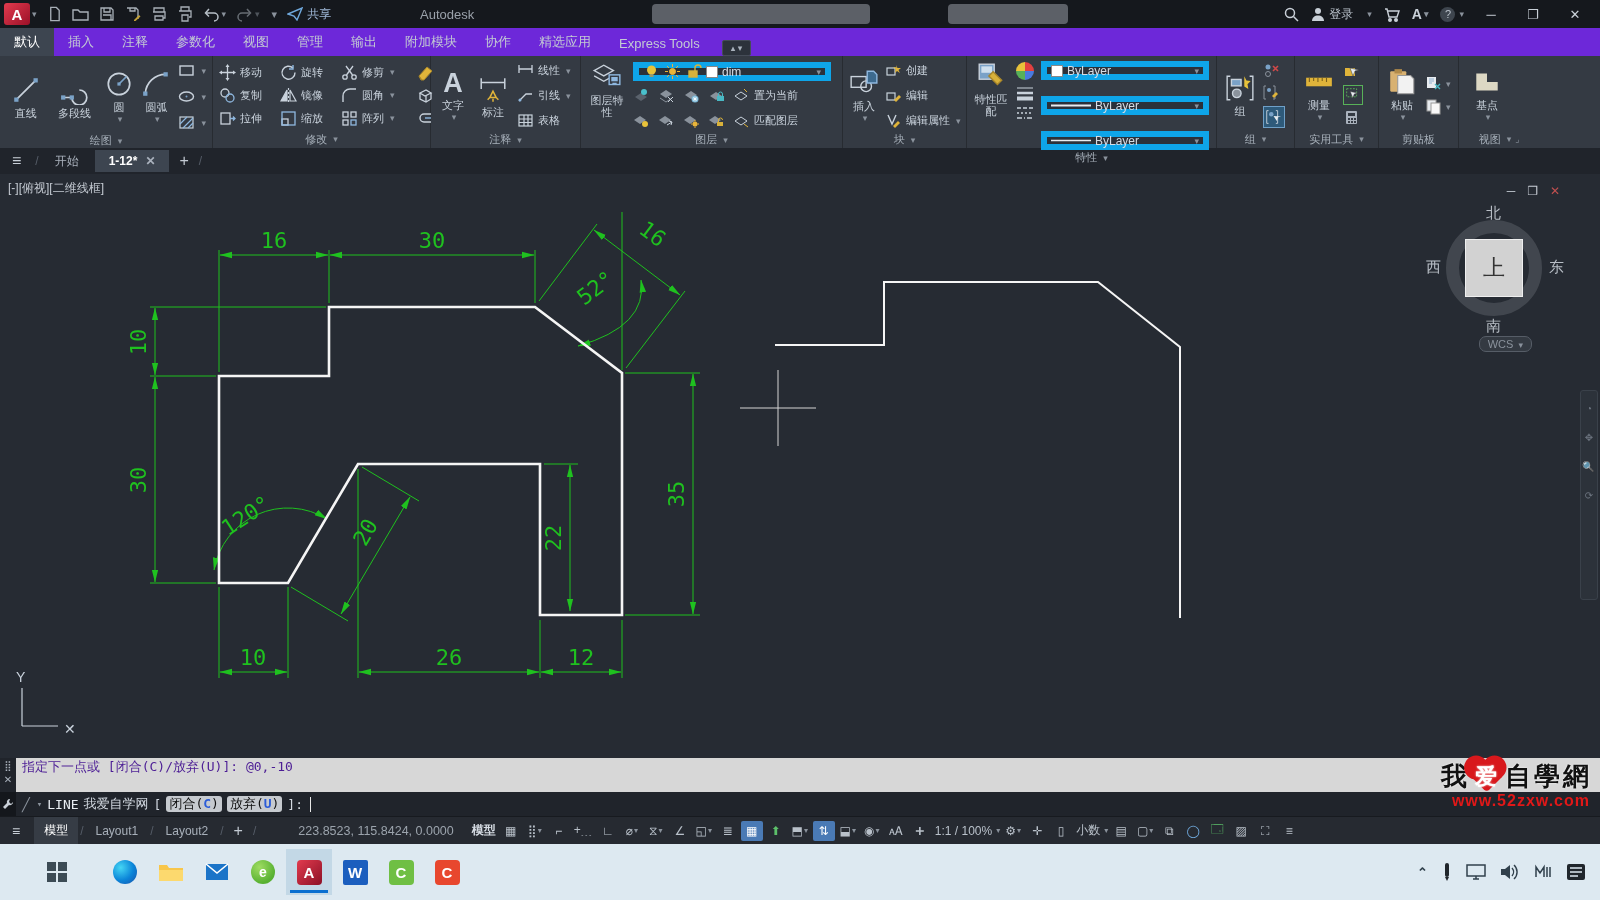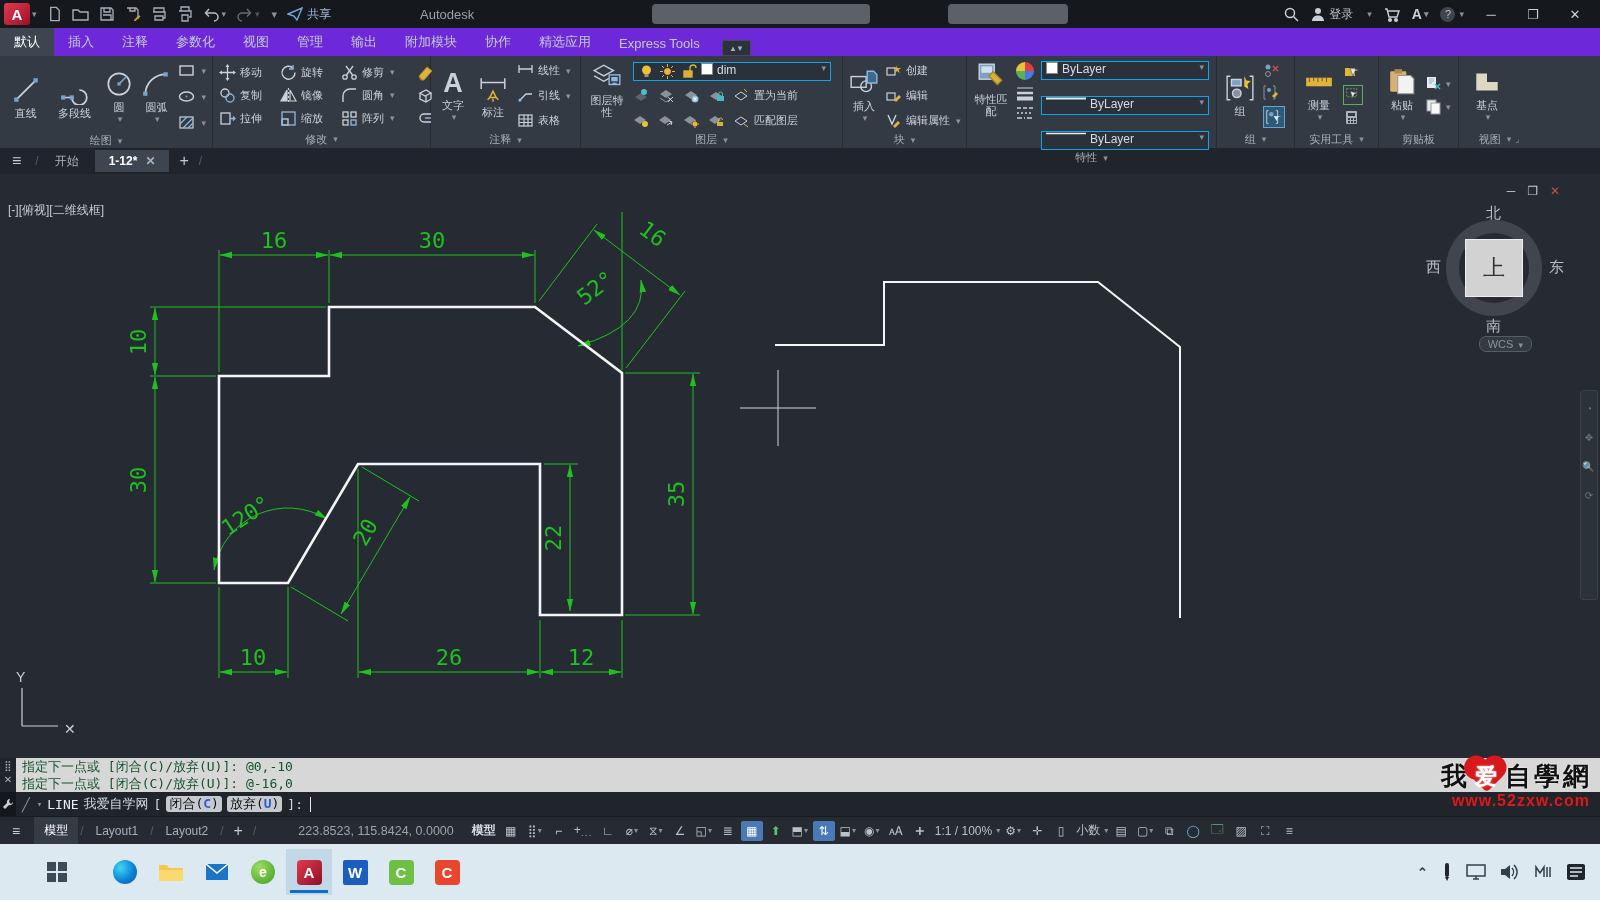--- a/index.html
+++ b/index.html
@@ -26,44 +26,44 @@
 
 .ribbon{height:92px;background:#343a43;display:flex;color:#c9d2dc}
 .panel{display:flex;flex-direction:column;border-right:1px solid #272b31;position:relative}
 .pbody{flex:1;display:flex;align-items:center;padding:4px 6px 0 6px;gap:6px}
 .plabel{height:18px;text-align:center;font-size:11px;color:#a7b0ba;display:flex;align-items:center;justify-content:center;gap:4px}
 .blg{display:flex;flex-direction:column;align-items:center;width:44px;gap:2px;font-size:11px;text-align:center;line-height:12px}
 .bsm{display:flex;align-items:center;gap:4px;font-size:11px;height:21px;white-space:nowrap}
 .col{display:flex;flex-direction:column;justify-content:center}
 .i28{width:30px;height:30px}
 .i16{width:17px;height:17px;flex:none}
-.ldrop,.pdrop{background:#2b313a;border:1px solid #0ea5e9;height:19px;display:flex;align-items:flex-start;gap:4px;padding:0 4px;font-size:12px;color:#d6dce4}
+.ldrop,.pdrop{background:#2b313a;border:6px solid #0ea5e9;height:19px;display:flex;align-items:center;gap:4px;padding:0 4px;font-size:12px;color:#d6dce4}
 .wsq{width:12px;height:12px;background:#fff;border:1px solid #888;flex:none}
 
 .ftabs{height:26px;background:#20242b;display:flex;align-items:center;color:#aab2bd;font-size:12px;gap:2px}
 .ft{padding:4px 14px}
 .ft.active{background:#3d4550;color:#fff;font-weight:bold;display:flex;gap:8px;align-items:center}
 .slash{color:#565d68}
 .fplus{font-size:16px;color:#c3cad3;padding:0 8px}
 .hamb{font-size:16px;color:#c9d0d8;padding:0 12px}
 
 .canvas{position:relative;height:584px;background:#262b33}
-.vplabel{position:absolute;left:8px;top:28px;color:#c6ccd4;font-size:12px;z-index:3}
+.vplabel{position:absolute;left:8px;top:6px;color:#c6ccd4;font-size:12px;z-index:3}
 .vpbtns{position:absolute;right:40px;top:10px;color:#c6ccd4;font-size:12px;display:flex;gap:12px;z-index:3}
 .viewcube{position:absolute;right:48px;top:34px;width:116px;height:120px;color:#b9bfc7;font-size:15px;z-index:2}
 .vc-ring{position:absolute;left:10px;top:12px;width:96px;height:96px;border:13px solid #484d55;border-radius:50%;opacity:.8}
 .vc-top{position:absolute;left:29px;top:31px;width:58px;height:58px;background:#d2d2d2;border:1px solid #efefef;color:#333;font-size:22px;display:flex;align-items:center;justify-content:center}
 .vc-n{position:absolute;left:50px;top:-4px}.vc-s{position:absolute;left:50px;bottom:-8px}
 .vc-w{position:absolute;left:-10px;top:50px}.vc-e{position:absolute;right:-12px;top:50px}
 .wcs{position:absolute;right:68px;top:162px;background:#343a42;border:1px solid #565d67;border-radius:7px;color:#8a929c;font-size:11px;padding:1px 8px;z-index:2}
 .navstrip{position:absolute;right:2px;top:216px;width:18px;height:210px;background:#2c323a;border:1px solid #3a414a;border-radius:3px;display:flex;flex-direction:column;align-items:center;gap:18px;padding-top:12px;color:#6b737e;font-size:10px;z-index:2}
 
 .cmdhist{height:34px;background:#d7d7d7;position:relative;display:flex}
 .cmdgut{width:16px;background:#20242b;color:#aab2bd;display:flex;flex-direction:column;align-items:center;font-size:10px;gap:3px;padding-top:2px}
-.histlines{flex:1;font-family:"DejaVu Sans Mono",monospace;font-size:13px;color:#14532d;padding-left:6px}
+.histlines{flex:1;font-family:"DejaVu Sans Mono",monospace;font-size:13px;color:#4c1d95;padding-left:6px}
 .histlines div{height:17px;line-height:17px}
 .cmdline{height:24px;background:#20242b;display:flex;align-items:center;position:relative}
 .cmdgut2{width:16px;height:100%;background:#14171c;color:#c9d0d8;display:flex;align-items:center;justify-content:center}
 .cmdtext{font-family:"DejaVu Sans Mono",monospace;font-size:13px;color:#d2d8e0;display:flex;align-items:center;gap:5px;padding-left:6px}
 .chip{background:#c6cacf;color:#111;border-radius:3px;padding:0 3px;line-height:16px}
 .chip b{color:#2b5cd8;font-weight:bold}
 .caret{display:inline-block;width:1px;height:15px;background:#e8e8e8;margin-left:2px}
 .logo52{position:absolute;right:8px;top:1px;display:flex;align-items:center;gap:2px;z-index:4}
 .logo52 .zh{font-size:26px;font-weight:bold;color:#111;font-family:"DejaVu Serif",serif;text-shadow:0 0 2px #fff}
 .heartwrap{position:relative;width:34px;height:32px;display:flex;align-items:center;justify-content:center}
@@ -804,21 +804,20 @@
   </div>
 </div>
 
 <div class="cmdhist">
   <div class="cmdgut">
     <span>⣿</span>
     <span>✕</span>
   </div>
   <div class="histlines">
     <div>指定下一点或 [闭合(C)/放弃(U)]: @0,-10</div>
-    <div>指定下一点或 [闭合(C)/放弃(U)]: @-16,0</div>
   </div>
   <div class="logo52">
     <span class="zh">我</span>
     <span class="heartwrap">
         <span class="heart"></span>
         <span class="zh">爱</span>
       </span>
     <span class="zh" style="letter-spacing:3px">自學網</span>
   </div>
 </div>

